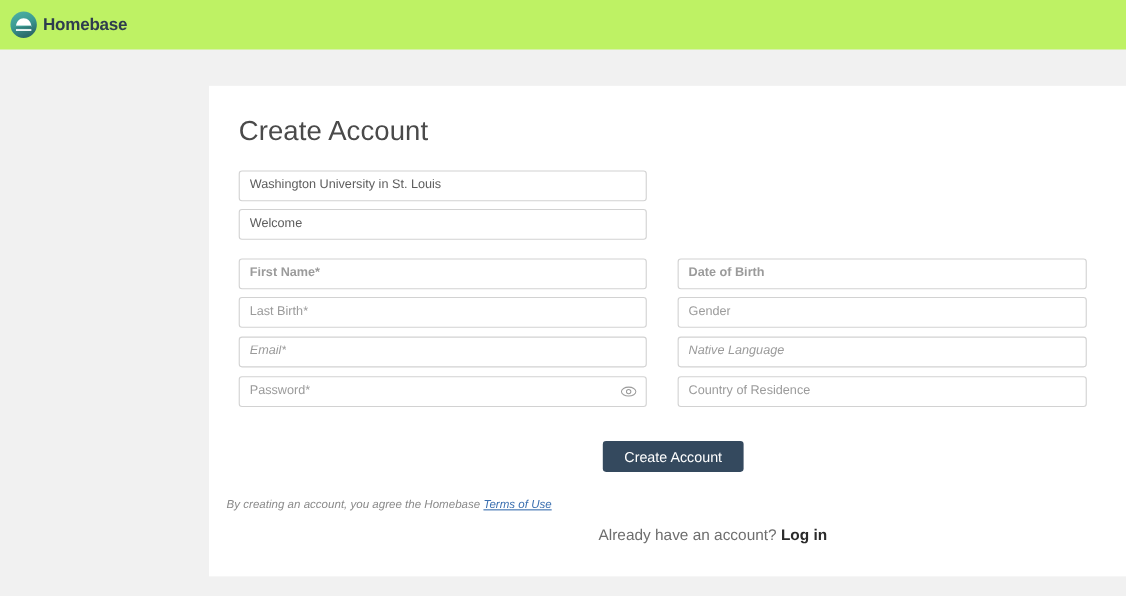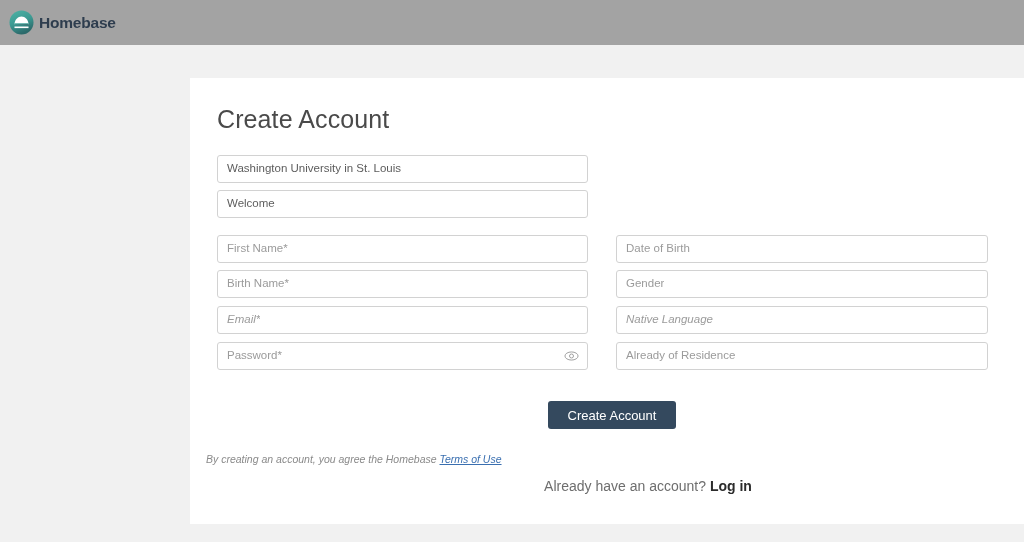--- a/index.html
+++ b/index.html
@@ -14,21 +14,21 @@
     font-family: "Liberation Sans", sans-serif;
     background: #f1f1f1;
   }
 
   
   .topbar {
     position: absolute;
     left: 0; top: 0;
     width: 1024px;
     height: 45px;
-    background: #a3a3a3;
+    background: #bef264;
     display: flex;
     padding-left: 9px;
   }
 
   .brand {
     display: flex;
     align-items: center;
     gap: 5px;
   }
 
@@ -87,21 +87,21 @@
     overflow: hidden;
   }
 
   .field.filled .txt { color: #5d5d5d; }
 
   .wide   { left: 27px;  width: 371px; }
   .col-r  { left: 426px; width: 372px; }
 
   .r1 { top: 77px; }
   .r2 { top: 112px; }
-  .r3 { top: 157px; }
+  .r3 { top: 157px; font-weight: bold; }
   .r4 { top: 192px; }
   .r5 { top: 228px; font-style: italic; }
   .r6 { top: 264px; text-align: right; }
 
   .eye-btn {
     position: absolute;
     right: 8px;
     top: 50%;
     transform: translateY(-50%);
     width: 15px;
@@ -197,21 +197,21 @@
 
   <div class="field wide r2 filled">
     <span class="txt">Welcome</span>
   </div>
 
   <div class="field wide r3">
     <span class="txt">First Name*</span>
   </div>
 
   <div class="field wide r4">
-    <span class="txt">Birth Name*</span>
+    <span class="txt">Last Birth*</span>
   </div>
 
   <div class="field wide r5">
     <span class="txt">Email*</span>
   </div>
 
   <div class="field wide r6">
     <span class="txt">Password*</span>
     <span class="eye-btn">
       <svg width="15" height="11" viewBox="0 0 24 16">
@@ -227,21 +227,21 @@
 
   <div class="field col-r r4">
     <span class="txt">Gender</span>
   </div>
 
   <div class="field col-r r5">
     <span class="txt">Native Language</span>
   </div>
 
   <div class="field col-r r6">
-    <span class="txt">Already of Residence</span>
+    <span class="txt">Country of Residence</span>
   </div>
 
   <button class="submit-btn">Create Account</button>
 
   <div class="terms-line">
     <span>By creating an account, you agree the Homebase </span><a class="terms-link">Terms of Use</a>
   </div>
 
   <div class="login-line">
     <span>Already have an account? </span><a class="login-link">Log in</a>

